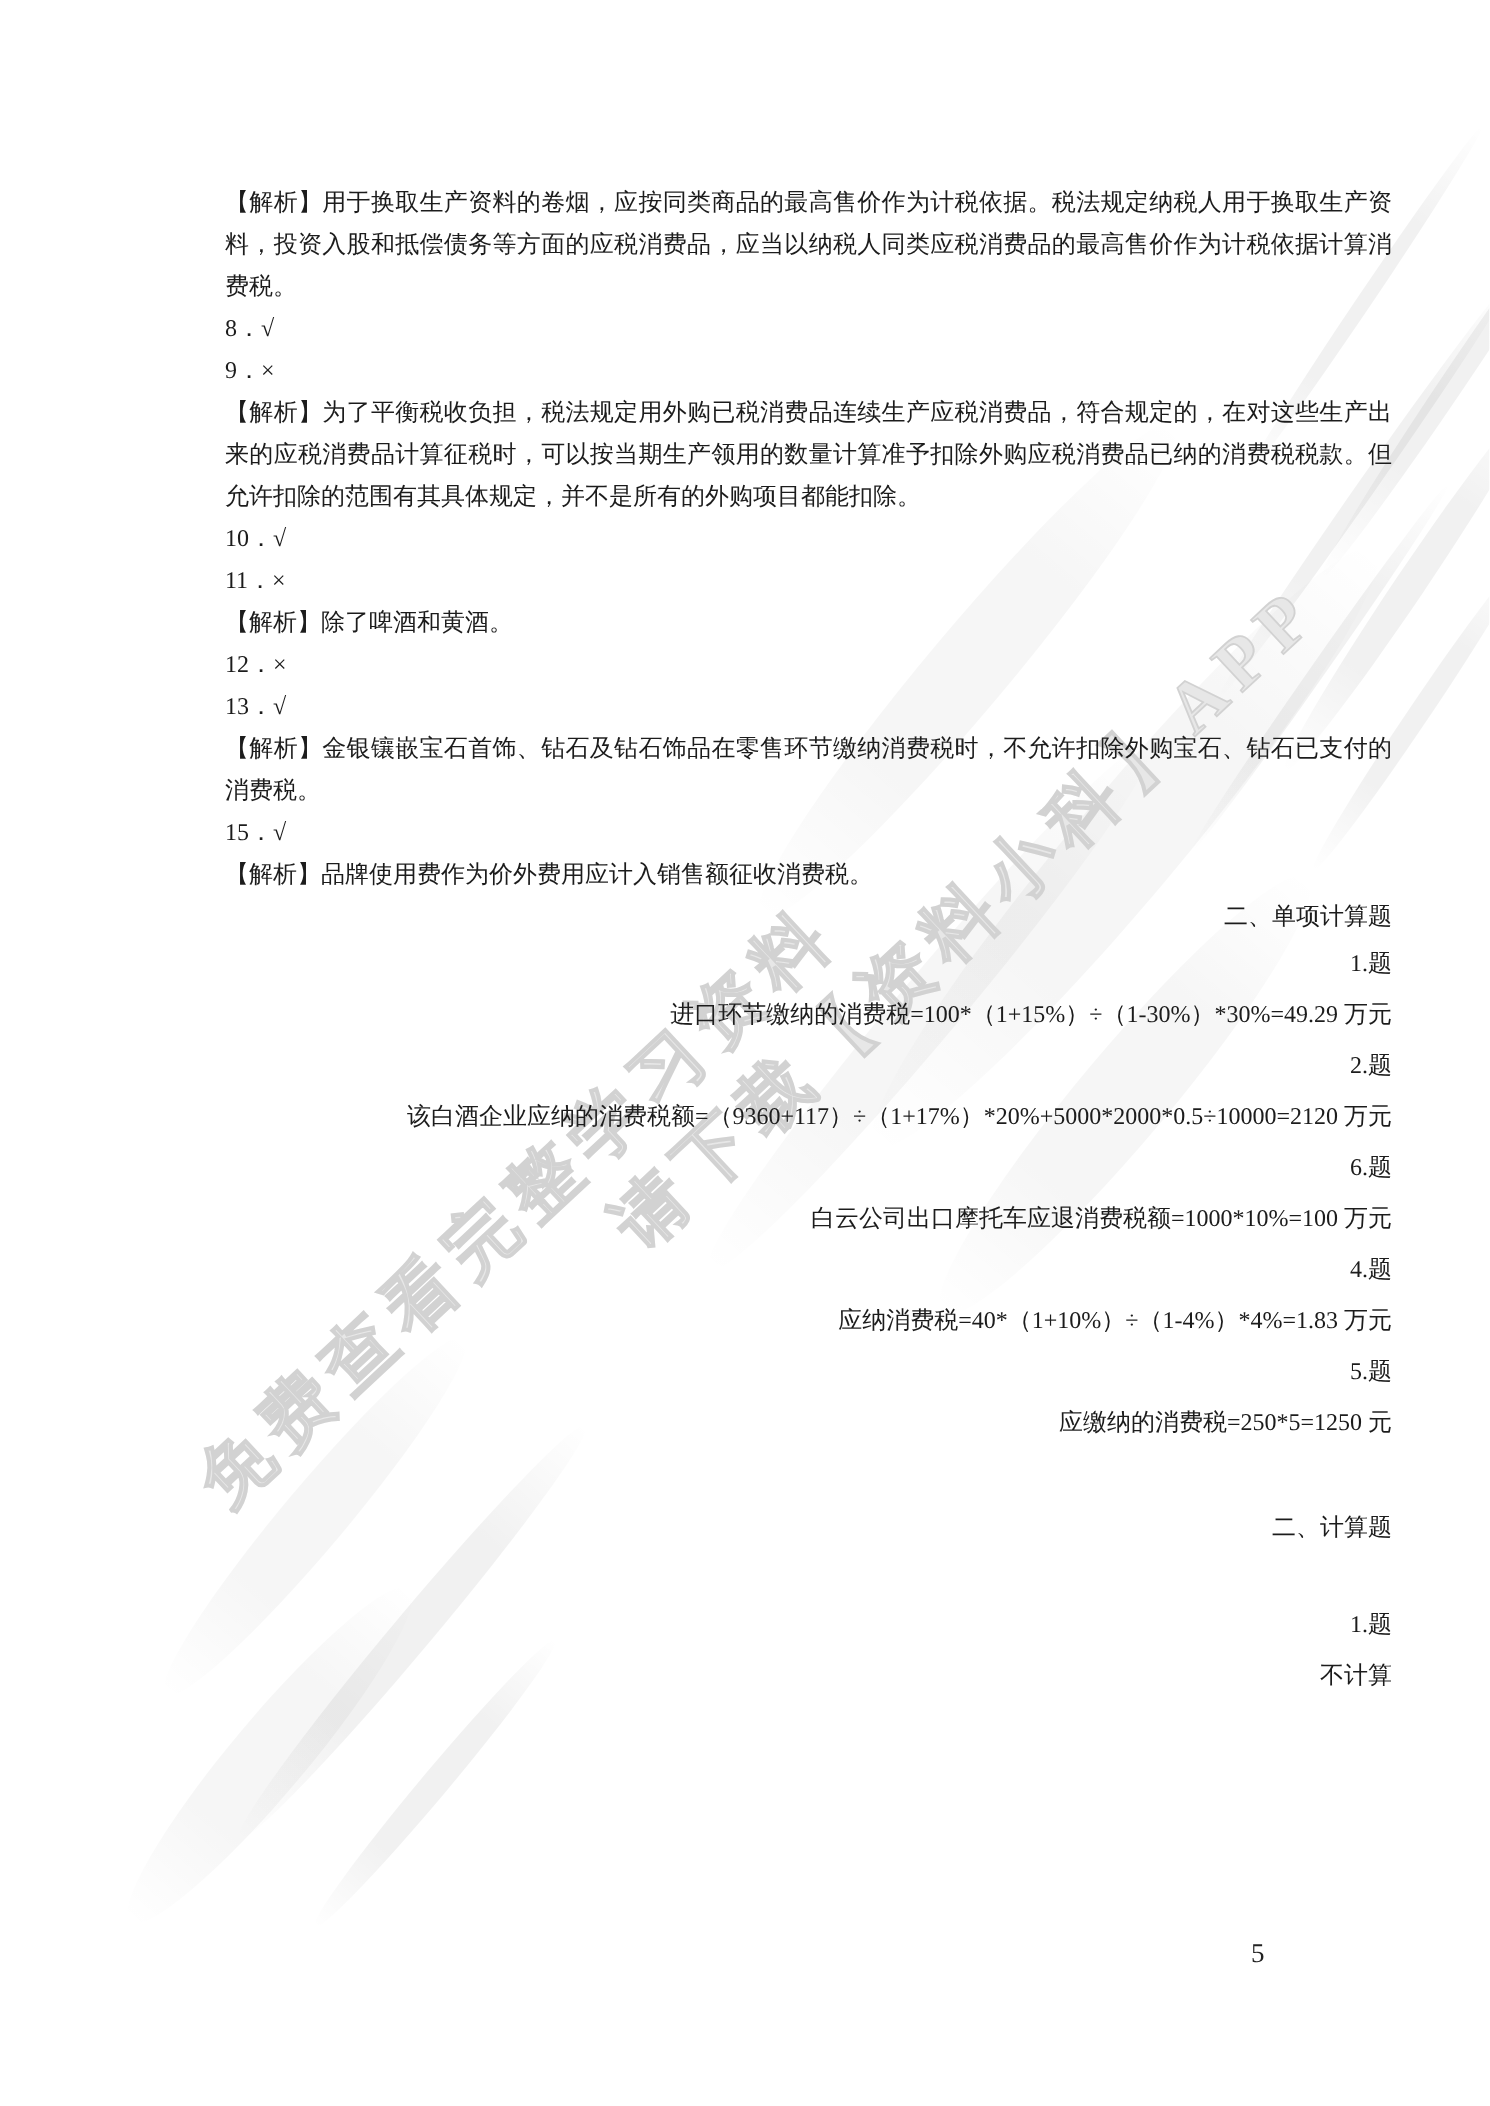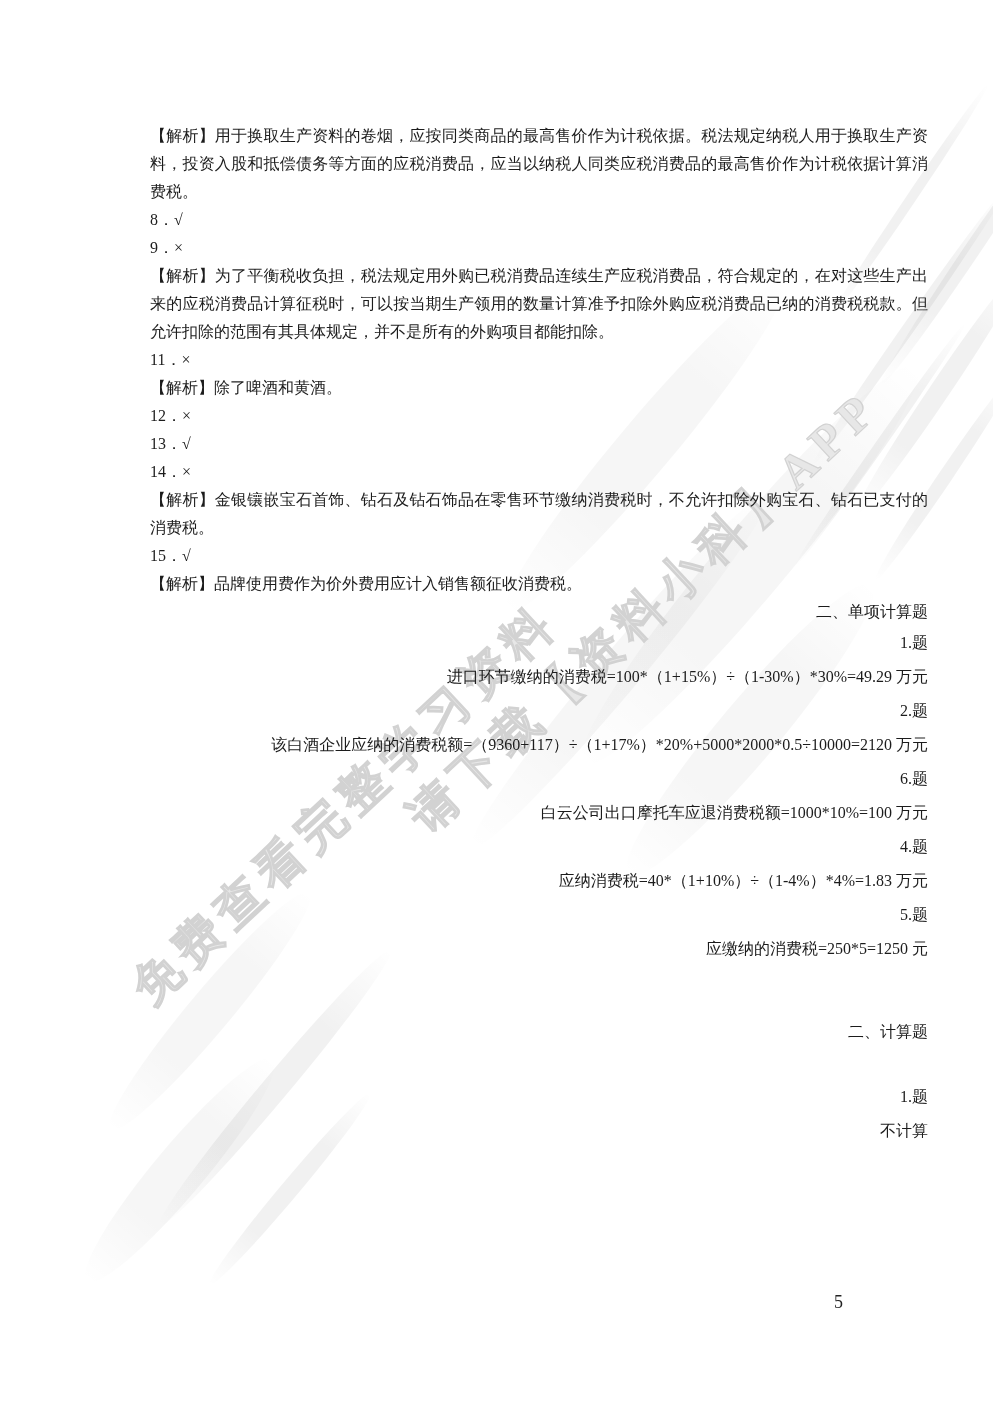--- a/index.html
+++ b/index.html
@@ -44,21 +44,21 @@
   .content{
     position:absolute;z-index:2;
     left:150px;top:122px;width:778px;
     color:#1c1c1c;
   }
   .line{margin:0;font-size:16px;}
   .analysis{line-height:28px;text-align:justify;text-justify:inter-ideograph;}
   .answer{line-height:28px;text-align:left;}
   .section{line-height:28px;text-align:right;}
   .item,.formula,.note{line-height:34px;text-align:right;}
-  .gap-lg{margin-top:52px;}
+  .gap-lg{margin-top:39px;}
   .gap-md{margin-top:34px;}
   .note{padding-left:10px;}
   .page-number{
     position:absolute;z-index:2;left:834px;top:1292px;
     font-size:18px;color:#222;
   }
 </style>
 </head>
 <body>
 
@@ -82,25 +82,25 @@
   </div>
 
   <div class="wm wm1">免费查看完整学习资料</div>
   <div class="wm wm2">请下载【资料小科】APP</div>
 
   <div class="content" id="doc-content">
       <p class="line analysis">【解析】用于换取生产资料的卷烟，应按同类商品的最高售价作为计税依据。税法规定纳税人用于换取生产资料，投资入股和抵偿债务等方面的应税消费品，应当以纳税人同类应税消费品的最高售价作为计税依据计算消费税。</p>
       <p class="line answer">8．√</p>
       <p class="line answer">9．×</p>
       <p class="line analysis">【解析】为了平衡税收负担，税法规定用外购已税消费品连续生产应税消费品，符合规定的，在对这些生产出来的应税消费品计算征税时，可以按当期生产领用的数量计算准予扣除外购应税消费品已纳的消费税税款。但允许扣除的范围有其具体规定，并不是所有的外购项目都能扣除。</p>
+      <p class="line answer">10．√</p>
       <p class="line answer">11．×</p>
       <p class="line analysis">【解析】除了啤酒和黄酒。</p>
       <p class="line answer">12．×</p>
       <p class="line answer">13．√</p>
-      <p class="line answer">14．×</p>
       <p class="line analysis">【解析】金银镶嵌宝石首饰、钻石及钻石饰品在零售环节缴纳消费税时，不允许扣除外购宝石、钻石已支付的消费税。</p>
       <p class="line answer">15．√</p>
       <p class="line analysis">【解析】品牌使用费作为价外费用应计入销售额征收消费税。</p>
       <p class="line section">二、单项计算题</p>
       <p class="line item">1.题</p>
       <p class="line formula">进口环节缴纳的消费税=100*（1+15%）÷（1-30%）*30%=49.29 万元</p>
       <p class="line item">2.题</p>
       <p class="line formula">该白酒企业应纳的消费税额=（9360+117）÷（1+17%）*20%+5000*2000*0.5÷10000=2120 万元</p>
       <p class="line item">6.题</p>
       <p class="line formula">白云公司出口摩托车应退消费税额=1000*10%=100 万元</p>

